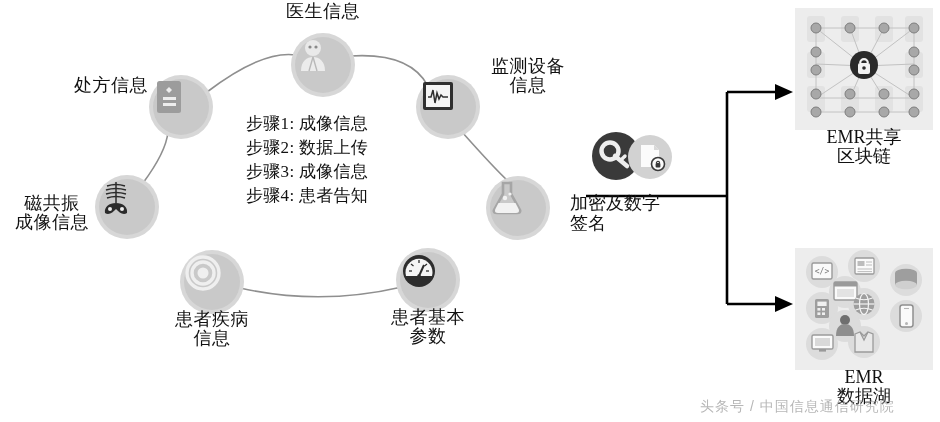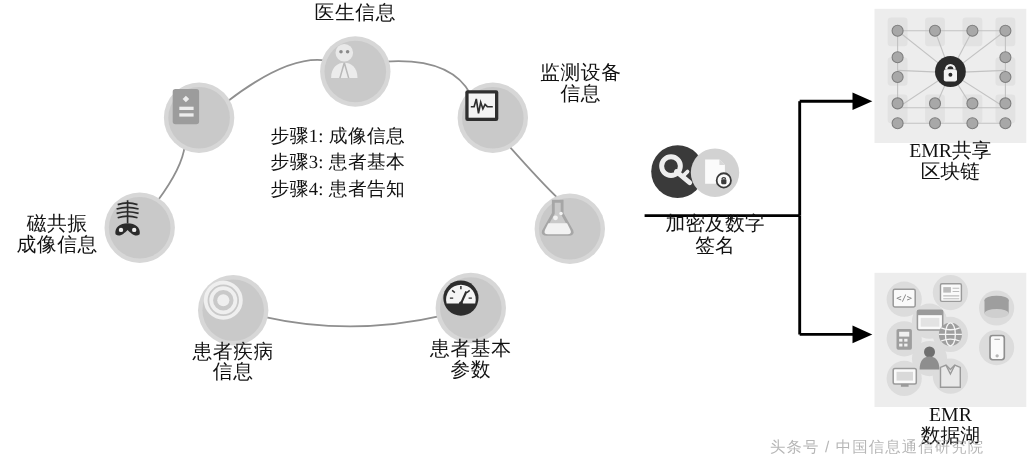--- a/index.html
+++ b/index.html
@@ -19,21 +19,21 @@
   
   #steps{position:absolute;left:246px;top:112px;width:206px;
          font-size:17px;line-height:1.42;color:#111;letter-spacing:.3px;}
   #steps div{white-space:nowrap;}
 
   
   #crypto{position:absolute;left:592px;top:132px;width:110px;height:48px;}
   .cc{position:absolute;border-radius:50%;}
   #keycirc{left:0;top:0;width:48px;height:48px;background:#3a3a3a;}
   #doccirc{left:36px;top:3px;width:44px;height:44px;background:#d2d2d2;}
-  #crypto-label{position:absolute;left:570px;top:194px;width:160px;text-align:center;
+  #crypto-label{position:absolute;left:570px;top:194px;width:160px;
                 font-size:18px;line-height:1.1;color:#111;white-space:pre-line;}
 
   
   .panel{position:absolute;background:#ededed;}
   #bc-panel{left:795px;top:8px;width:138px;height:122px;}
   #emr-panel{left:795px;top:248px;width:138px;height:122px;}
   .panel-label{position:absolute;text-align:center;font-size:18px;line-height:1.08;
                color:#111;white-space:pre-line;}
   #bc-label{left:780px;top:128px;width:168px;}
   #emr-label{left:780px;top:368px;width:168px;}
@@ -85,20 +85,21 @@
   <div class="nlabel" style="left:253px;top:2px;width:140px;">医生信息</div>
 
   <div class="node ring" style="left:153px;top:79px;width:56px;height:56px;">
     <svg width="32" height="36" viewBox="0 0 32 36">
       <rect x="4" y="2" width="24" height="32" rx="2.5" fill="#9c9c9c"></rect>
       <polygon points="16,8 19,11 16,14 13,11" fill="#ededed"></polygon>
       <rect x="10" y="18" width="13" height="3" fill="#ededed"></rect>
       <rect x="10" y="24" width="13" height="3" fill="#ededed"></rect>
     </svg>
   </div>
+  <div class="nlabel" style="left:56px;top:76px;width:110px;">处方信息</div>
 
   <div class="node ring" style="left:420px;top:79px;width:56px;height:56px;">
     <svg width="36" height="34" viewBox="0 0 36 34">
       <rect x="3" y="3" width="30" height="28" rx="2" fill="#2f2f2f"></rect>
       <rect x="6" y="6" width="24" height="22" fill="#f4f4f4"></rect>
       <polyline points="8,18 11,18 13,11 15,24 17,14 19,20 21,16 23,18 28,18" fill="none" stroke="#2f2f2f" stroke-width="1.5"></polyline>
     </svg>
   </div>
   <div class="nlabel" style="left:468px;top:57px;width:120px;">监测设备
 信息</div>
@@ -152,21 +153,22 @@
       </g>
       <line x1="19" y1="24" x2="24" y2="13" stroke="#2d2d2d" stroke-width="2"></line>
       <circle cx="19" cy="24" r="1.8" fill="#2d2d2d"></circle>
     </svg>
   </div>
   <div class="nlabel" style="left:368px;top:308px;width:120px;">患者基本
 参数</div>
 
   <div id="steps">
     <div>步骤1: 成像信息</div>
-    <div>步骤3: 患者基本</div>
+    <div>步骤2: 数据上传</div>
+    <div>步骤3: 成像信息</div>
     <div>步骤4: 患者告知</div>
   </div>
 
   <div id="crypto">
     <div class="cc" id="keycirc">
       <svg width="48" height="48" viewBox="0 0 48 48">
         <circle cx="18" cy="19" r="8.5" fill="none" stroke="#eeeeee" stroke-width="4.5"></circle>
         <circle cx="16.5" cy="17" r="2.2" fill="#3a3a3a"></circle>
         <path d="M23 24 L35 34" stroke="#eeeeee" stroke-width="4.5" stroke-linecap="round"></path>
         <path d="M30 27 L33 24" stroke="#eeeeee" stroke-width="3.4" stroke-linecap="round"></path>

